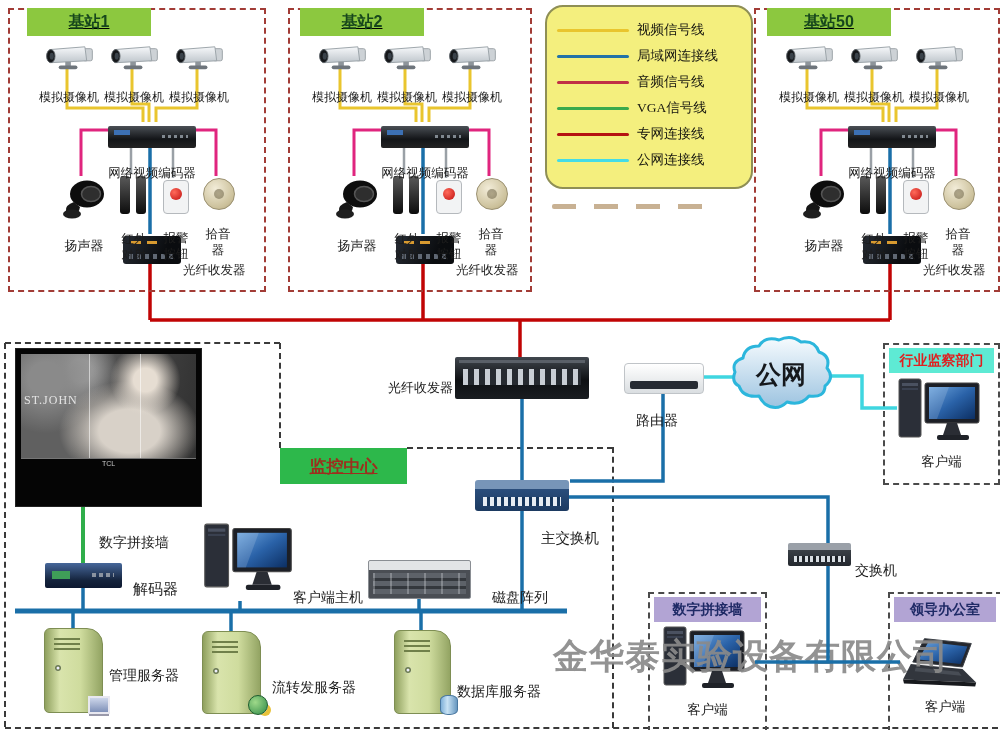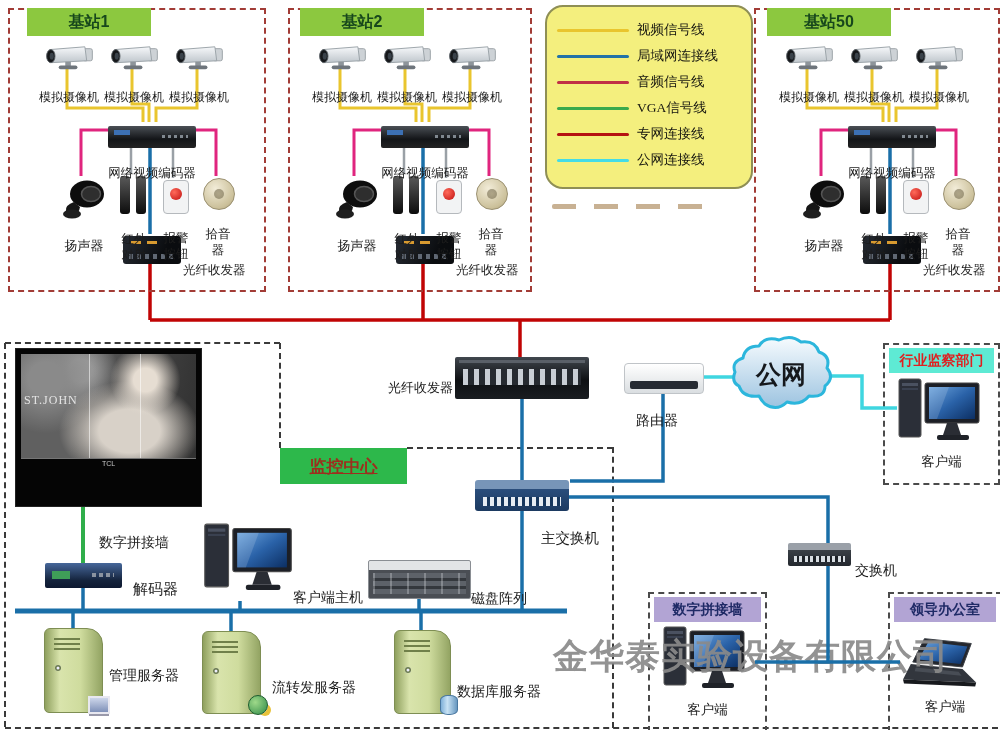--- a/index.html
+++ b/index.html
@@ -15,21 +15,21 @@
   .w-vga{stroke:#2fae4a;stroke-width:4;}
   .w-pnet{stroke:#c00404;stroke-width:3.5;}
   .w-cnet{stroke:#3fd6e0;stroke-width:3.5;}
   .w-gray{stroke:#9aa0a6;stroke-width:2.5;}
   
   .lbl{position:absolute;font-family:"Liberation Serif","DejaVu Serif",serif;color:#1c1c1c;z-index:8;line-height:1.25;margin-top:16px;}
   
   .station{position:absolute;top:8px;height:280px;border:2px dashed #a23c36;z-index:6;}
   .st-inner{position:absolute;left:50%;top:0;width:240px;height:280px;margin-left:-120px;}
   .st-header{position:absolute;left:10px;top:-2px;width:124px;height:28px;background:#8cc83f;
-             display:flex;align-items:center;justify-content:center;z-index:7;}
+             display:flex;align-items:center;justify-content:center;z-index:7;text-decoration:underline;}
   .st-title{font-weight:bold;font-size:16px;color:#17471c;}
   .cam{position:absolute;width:58px;height:28px;z-index:7;}
   .cam svg,.spk svg,.dev svg{width:100%;height:100%;display:block;}
   .cam-label{top:64px;width:66px;font-size:12px;text-align:center;}
   .enc{position:absolute;left:91px;top:116px;width:88px;height:22px;z-index:7;
        background:linear-gradient(180deg,#4a4f55,#131518 60%,#232323);border-radius:2px;}
   .enc::before{content:"";position:absolute;left:6px;top:4px;width:16px;height:5px;background:#3c70b4;}
   .enc::after{content:"";position:absolute;right:8px;top:9px;width:26px;height:3px;
        background:repeating-linear-gradient(90deg,#808890 0 3px,rgba(0,0,0,0) 3px 6px);}
   .enc-label{left:55px;top:140px;width:160px;font-size:12.5px;text-align:center;}
@@ -285,21 +285,21 @@
         <rect x="5" y="11" width="16" height="2" fill="#3a4150"></rect>
         <rect x="28" y="6" width="54" height="40" rx="2" fill="#1c1f26" stroke="#444"></rect>
         <rect x="32" y="10" width="46" height="32" fill="url(#scr)"></rect>
         <polygon points="32,10 52,10 40,42 32,42" fill="rgba(255,255,255,0.15)"></polygon>
         <polygon points="50,46 60,46 64,58 46,58" fill="#2a2d34"></polygon>
         <rect x="40" y="58" width="32" height="5" rx="2" fill="#1f2228"></rect>
       </svg>
     </div>
   <div class="lbl" style="left:293px;top:573px;width:80px;font-size:14px;">客户端主机</div>
   <div class="dev diskarray" style="left:368px;top:560px;width:101px;height:37px;"></div>
-  <div class="lbl" style="left:471px;top:574px;width:60px;font-size:14px;">磁盘阵列</div>
+  <div class="lbl" style="left:492px;top:574px;width:60px;font-size:14px;font-family:Liberation Mono, monospace;">磁盘阵列</div>
 
   <div class="dev server" style="left:44px;top:628px;width:57px;height:83px;">
     <span class="badge badge-pc"></span>
   </div>
   <div class="lbl" style="left:109px;top:651px;width:90px;font-size:14px;">管理服务器</div>
   <div class="dev server" style="left:202px;top:631px;width:57px;height:81px;">
     <span class="badge badge-globe"></span>
   </div>
   <div class="lbl" style="left:272px;top:663px;width:100px;font-size:14px;">流转发服务器</div>
   <div class="dev server" style="left:394px;top:630px;width:55px;height:82px;">

